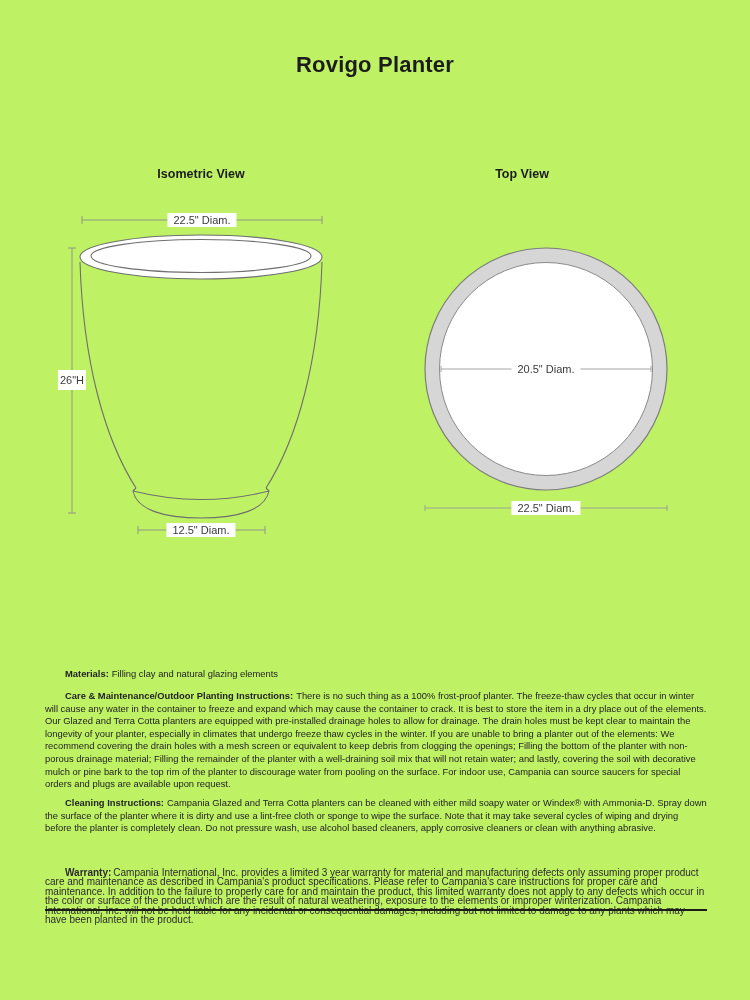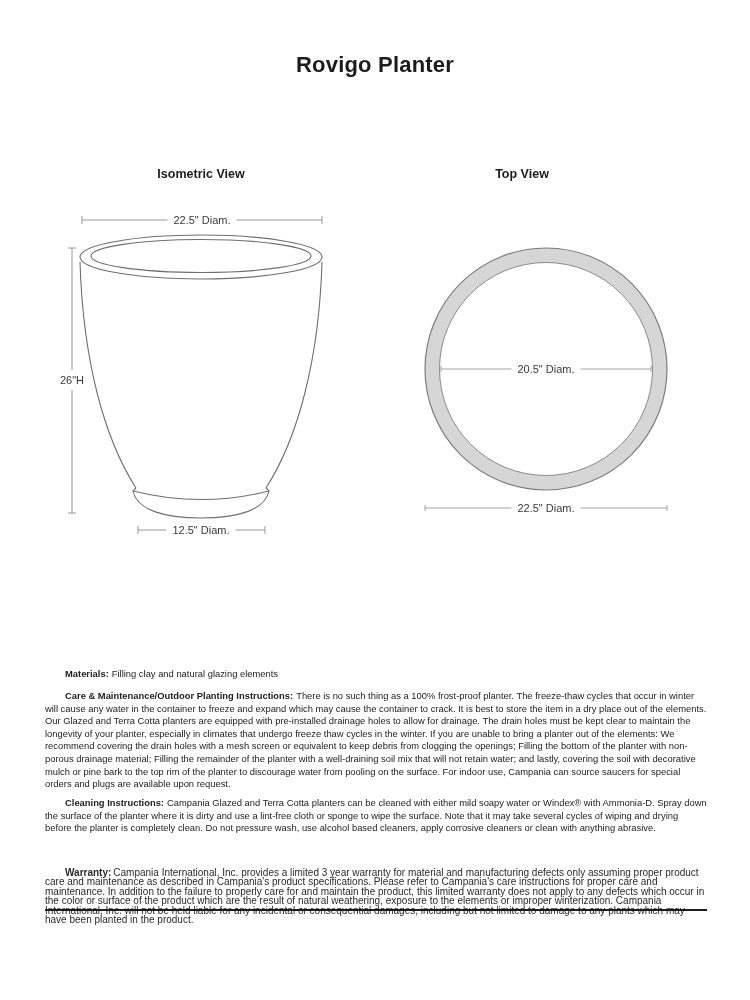--- a/index.html
+++ b/index.html
@@ -1,18 +1,18 @@
 <!DOCTYPE html>
 <html><head>
 <meta charset="utf-8">
 <style>
   html,body{margin:0;padding:0;background:#e8e8e8;}
   .page{
     position:relative;width:750px;height:1000px;margin:0 auto;
-    background:#ffffff;overflow:hidden;
+    background:#bef264;overflow:hidden;
     font-family:"Liberation Sans",sans-serif;color:#1c1c1c;
   }
   
   .title{position:absolute;top:52px;left:0;width:750px;text-align:center;
     font-size:22px;font-weight:bold;letter-spacing:.2px;}
   .subtitle{position:absolute;top:79px;left:0;width:750px;text-align:center;
     font-size:19px;}
   
   .view-header{position:absolute;top:167px;transform:translateX(-50%);
     font-size:12.5px;font-weight:bold;white-space:nowrap;}

